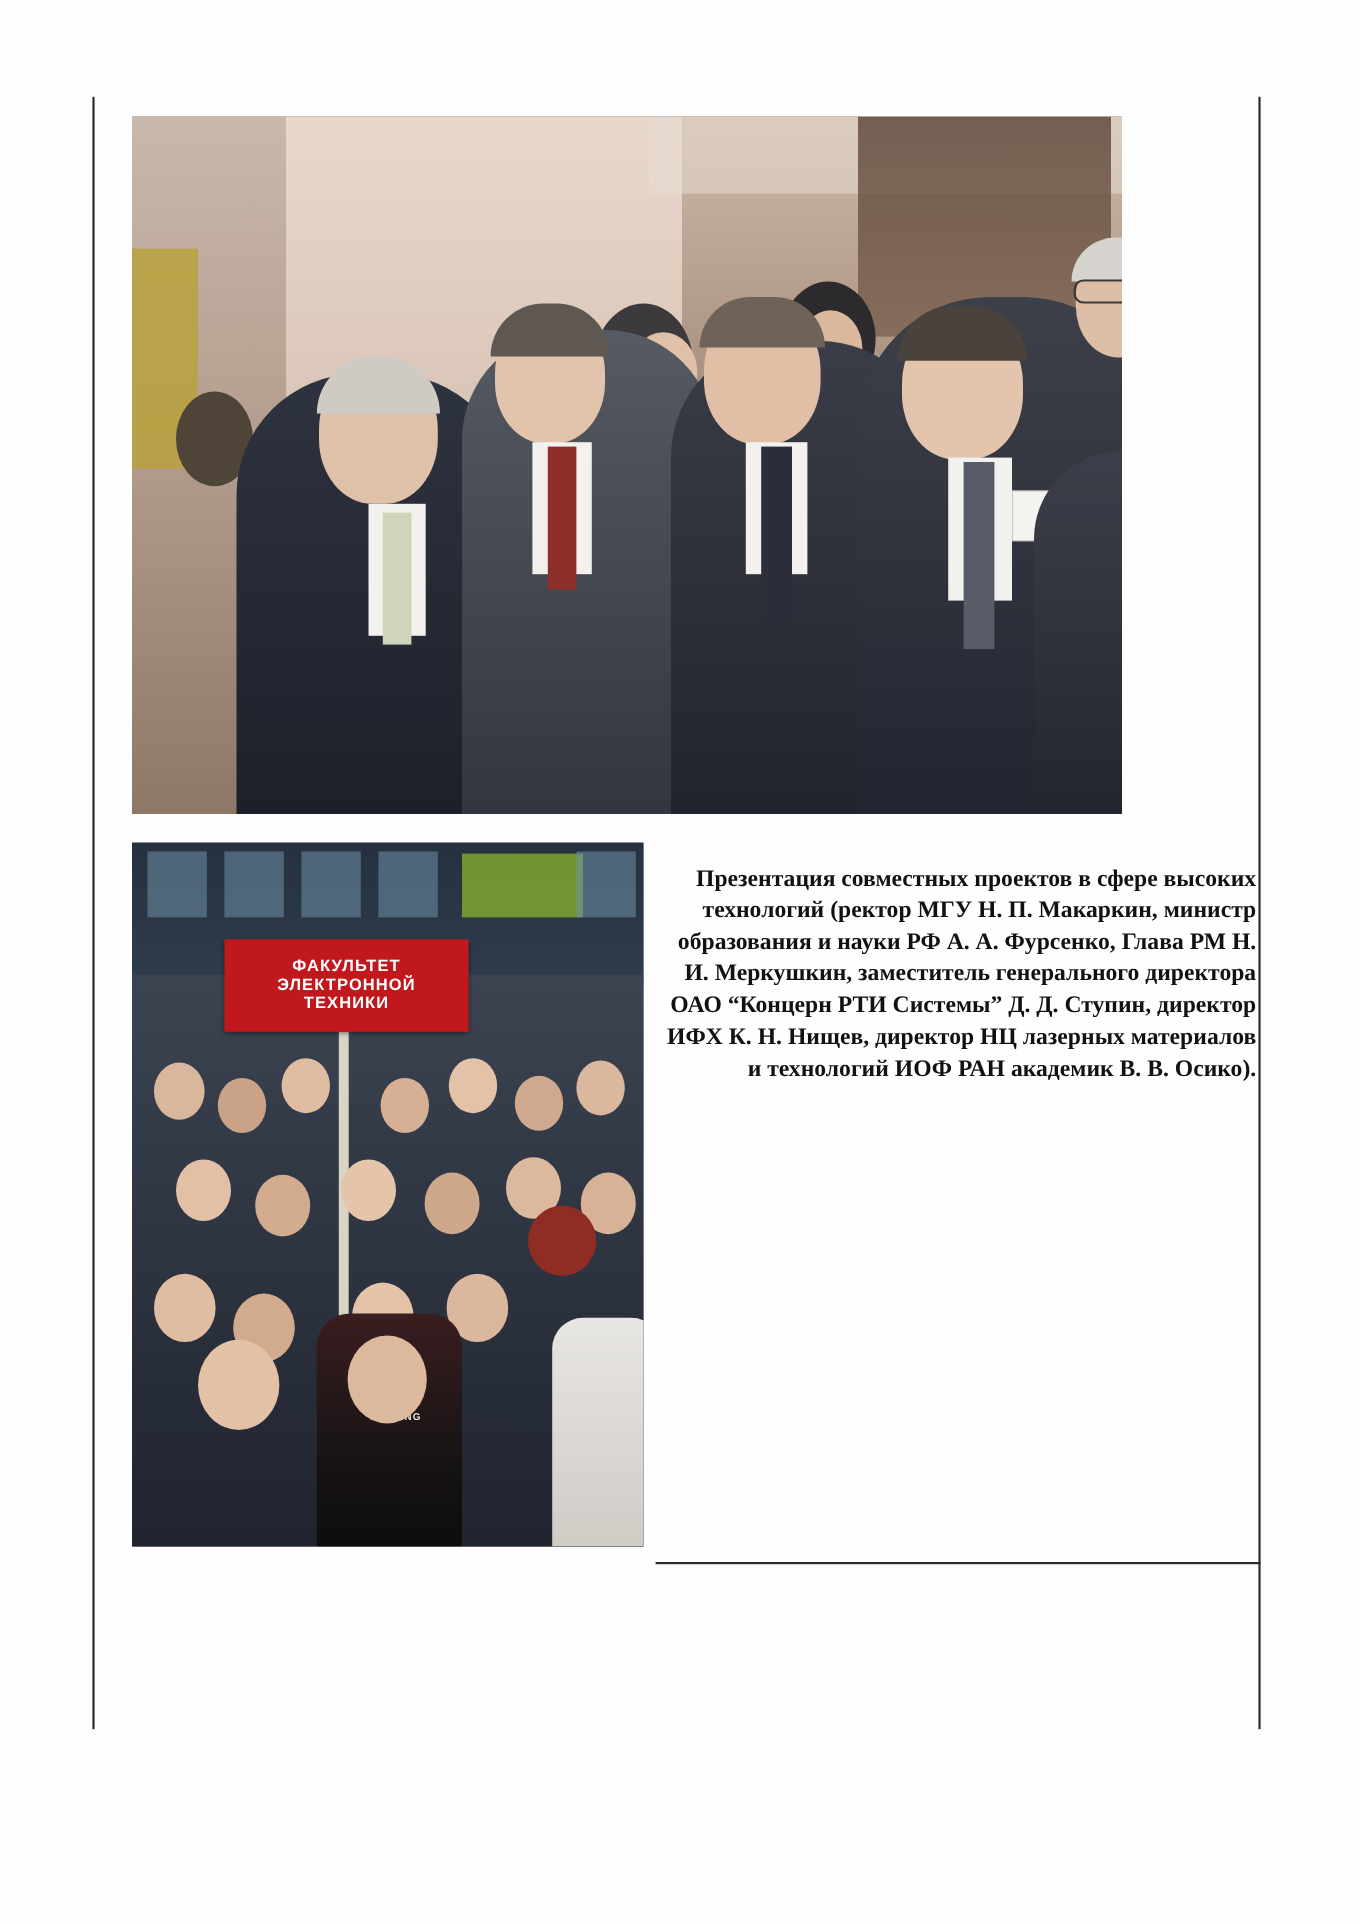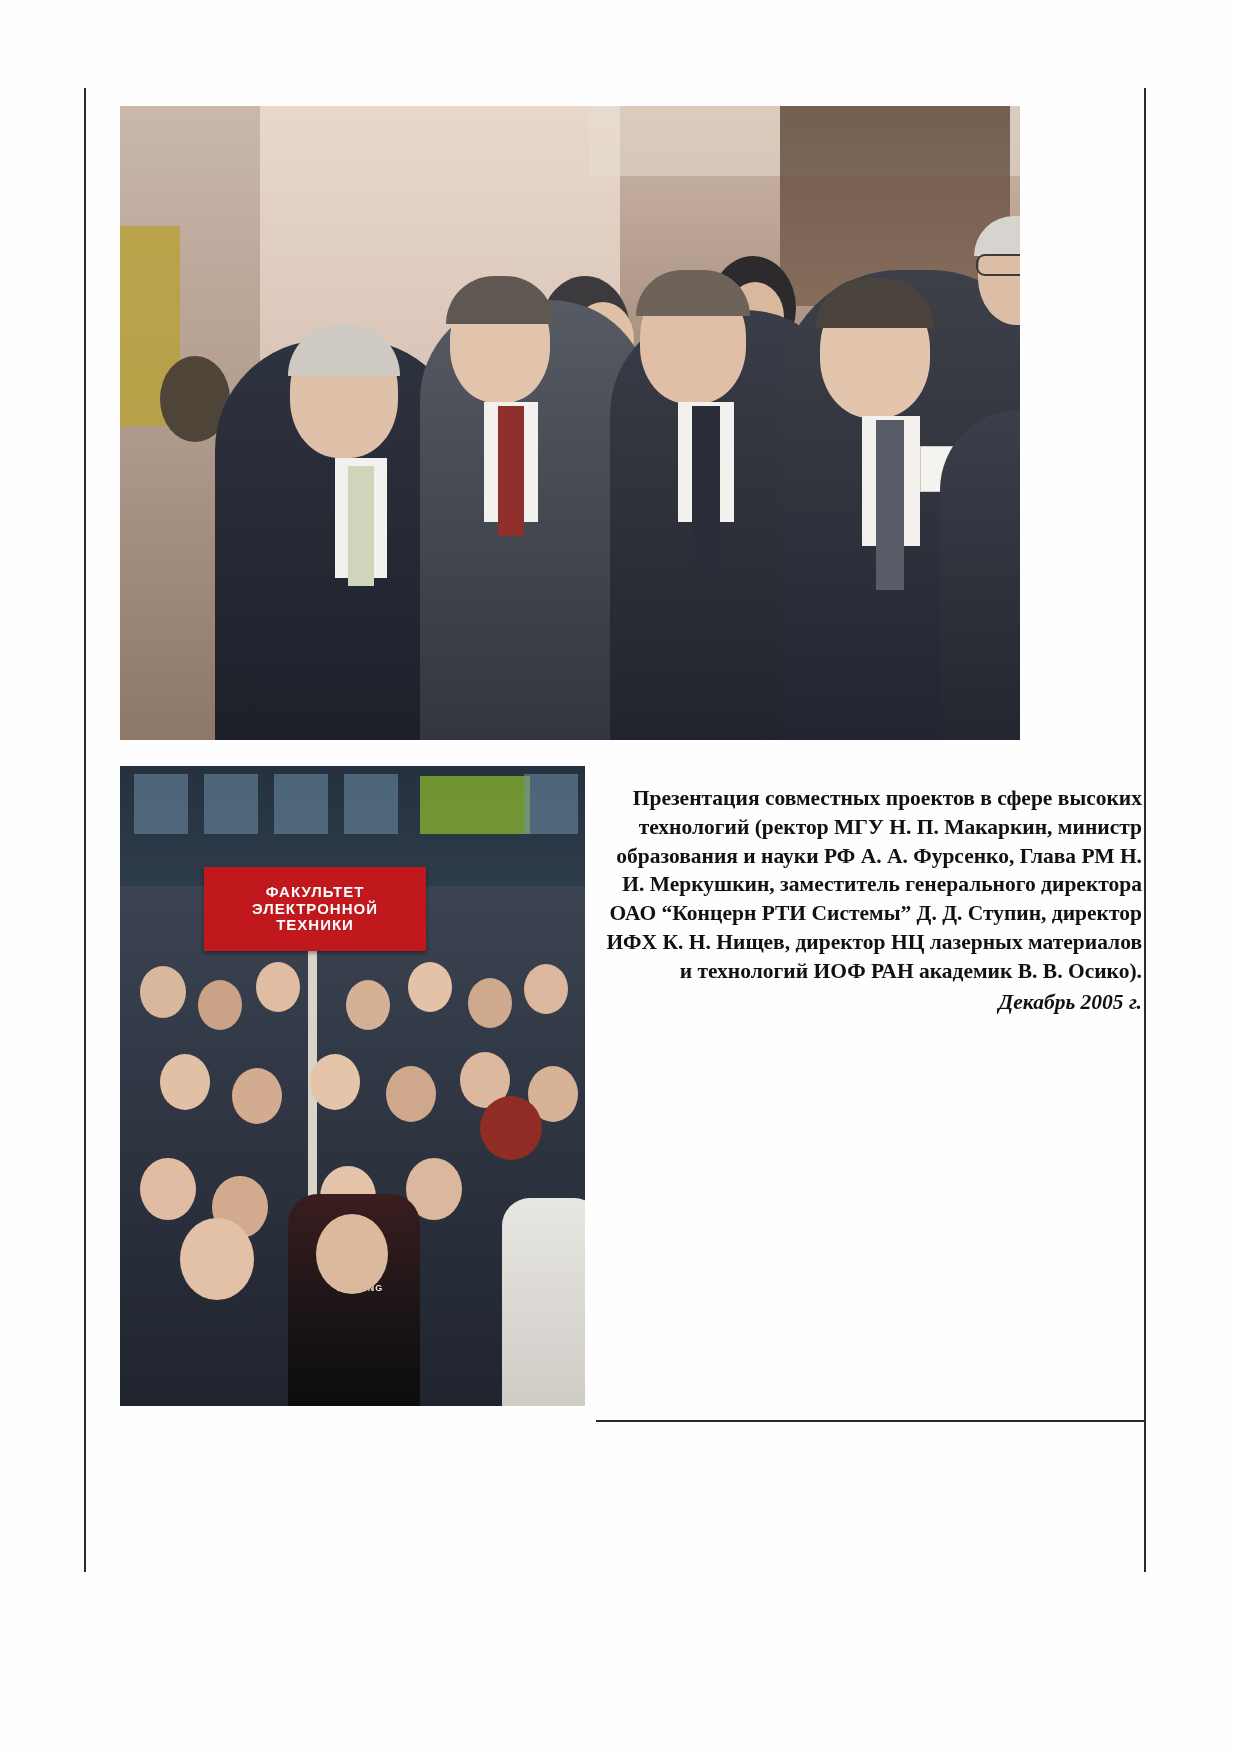--- a/index.html
+++ b/index.html
@@ -124,21 +124,21 @@
   }
   .pb-top {
     position: absolute; left: 0; top: 0; width: 100%; height: 130px;
     background: linear-gradient(180deg,#25313f 0%, #2f3c4b 100%);
   }
   .pb-window {
     position: absolute; top: 8px; width: 54px; height: 60px;
     background: #6f8fa8; opacity: .55;
   }
   .pb-banner {
-    position: absolute; left: 84px; top: 101px; width: 222px; height: 84px;
+    position: absolute; left: 84px; top: 88px; width: 222px; height: 84px;
     background: #c0181c;
     display: flex; flex-direction: column; align-items: center; justify-content: center;
     color: #fff; font-family: "Liberation Sans", sans-serif;
     font-weight: bold; letter-spacing: 1px; line-height: 1.12;
     font-size: 15px; text-align: center;
     box-shadow: 0 2px 4px rgba(0,0,0,.4);
   }
   .pb-pole {
     position: absolute; left: 188px; top: 172px; width: 9px; height: 270px;
     background: #d9d3c8;
@@ -299,17 +299,16 @@
     <div class="pb-jacket-text">
       <span>MAHA</span><br>
       <span style="font-size:9px;letter-spacing:1px;">YRACING</span>
     </div>
     <div class="crowdblob" style="left:60px;top:452px;width:74px;height:82px;background:#e3c1a6;"></div>
     <div class="crowdblob" style="left:196px;top:448px;width:72px;height:80px;background:#dcb99d;"></div>
   </div>
 
   <div class="caption-main">
     <span>Презентация совместных проектов в сфере высоких технологий (ректор МГУ Н. П. Макаркин, министр образования и науки РФ А. А. Фурсенко, Глава РМ Н. И. Меркушкин, заместитель генерального директора ОАО “Концерн РТИ Системы” Д. Д. Ступин, директор ИФХ К. Н. Нищев, директор НЦ лазерных материалов и технологий ИОФ РАН академик В. В. Осико).</span>
-    <span class="caption-date">Декабрь 2005 г.</span>
   </div>
 
 
 </div>
 
 </body></html>

